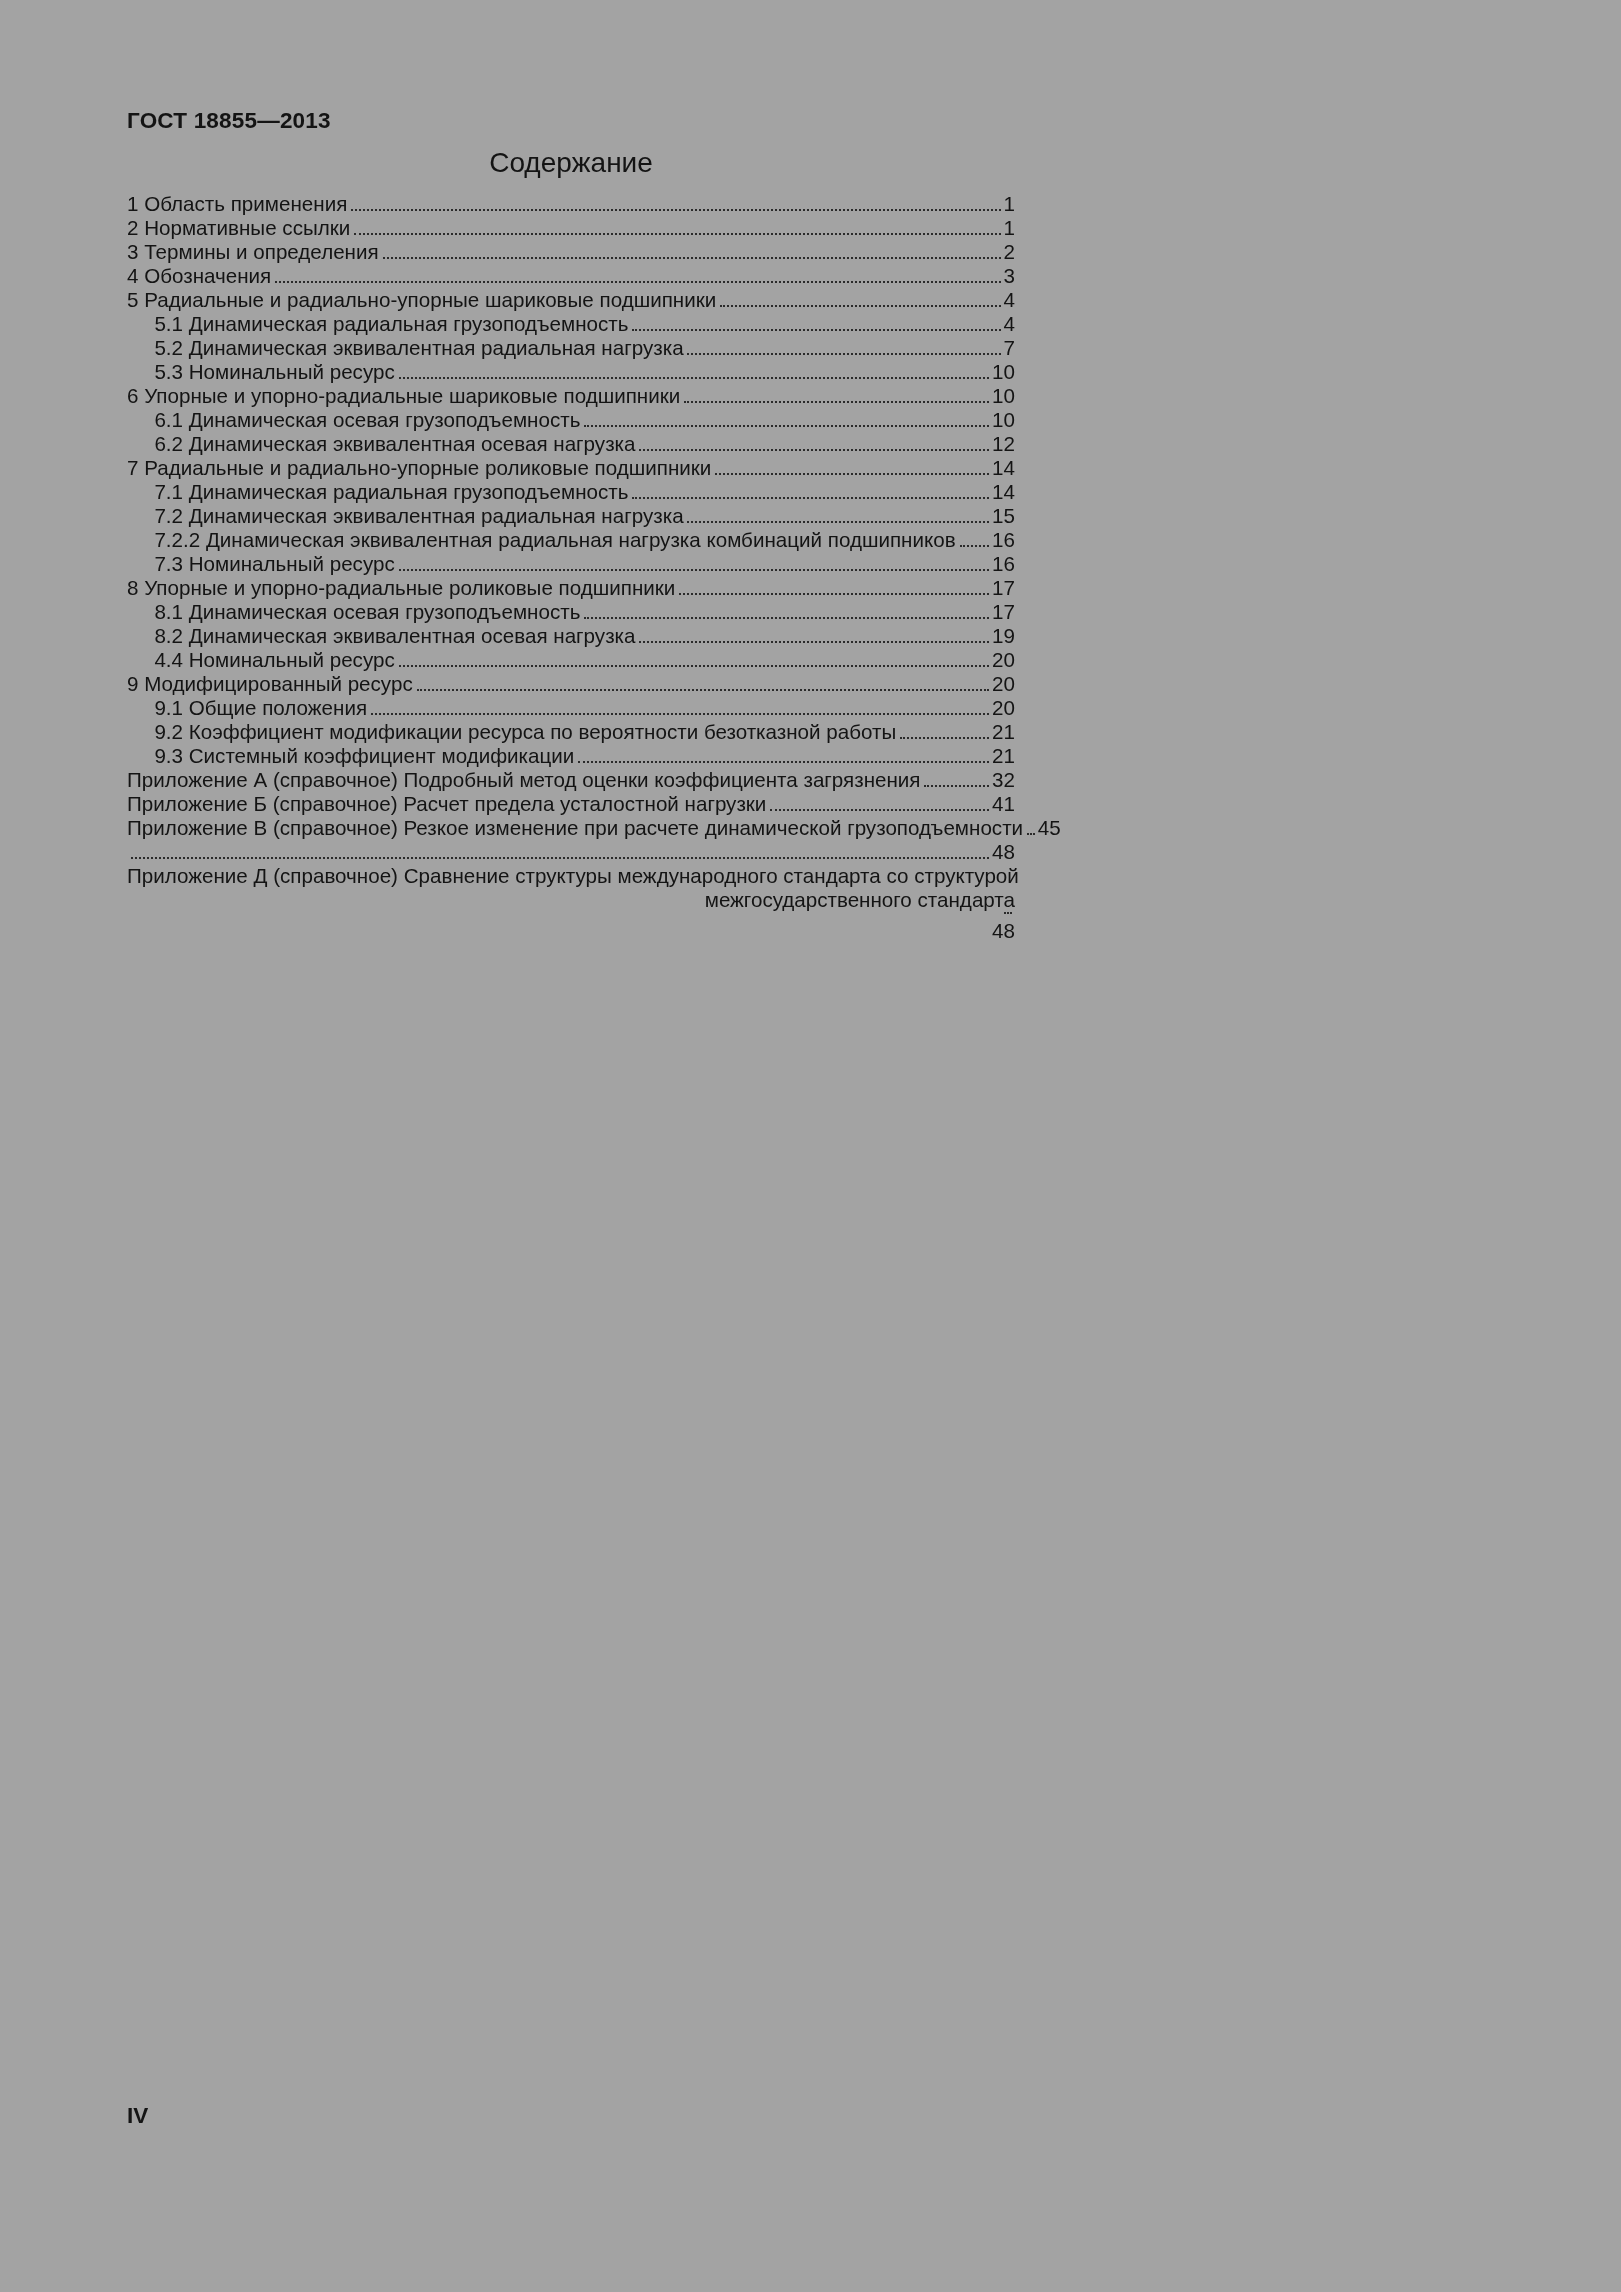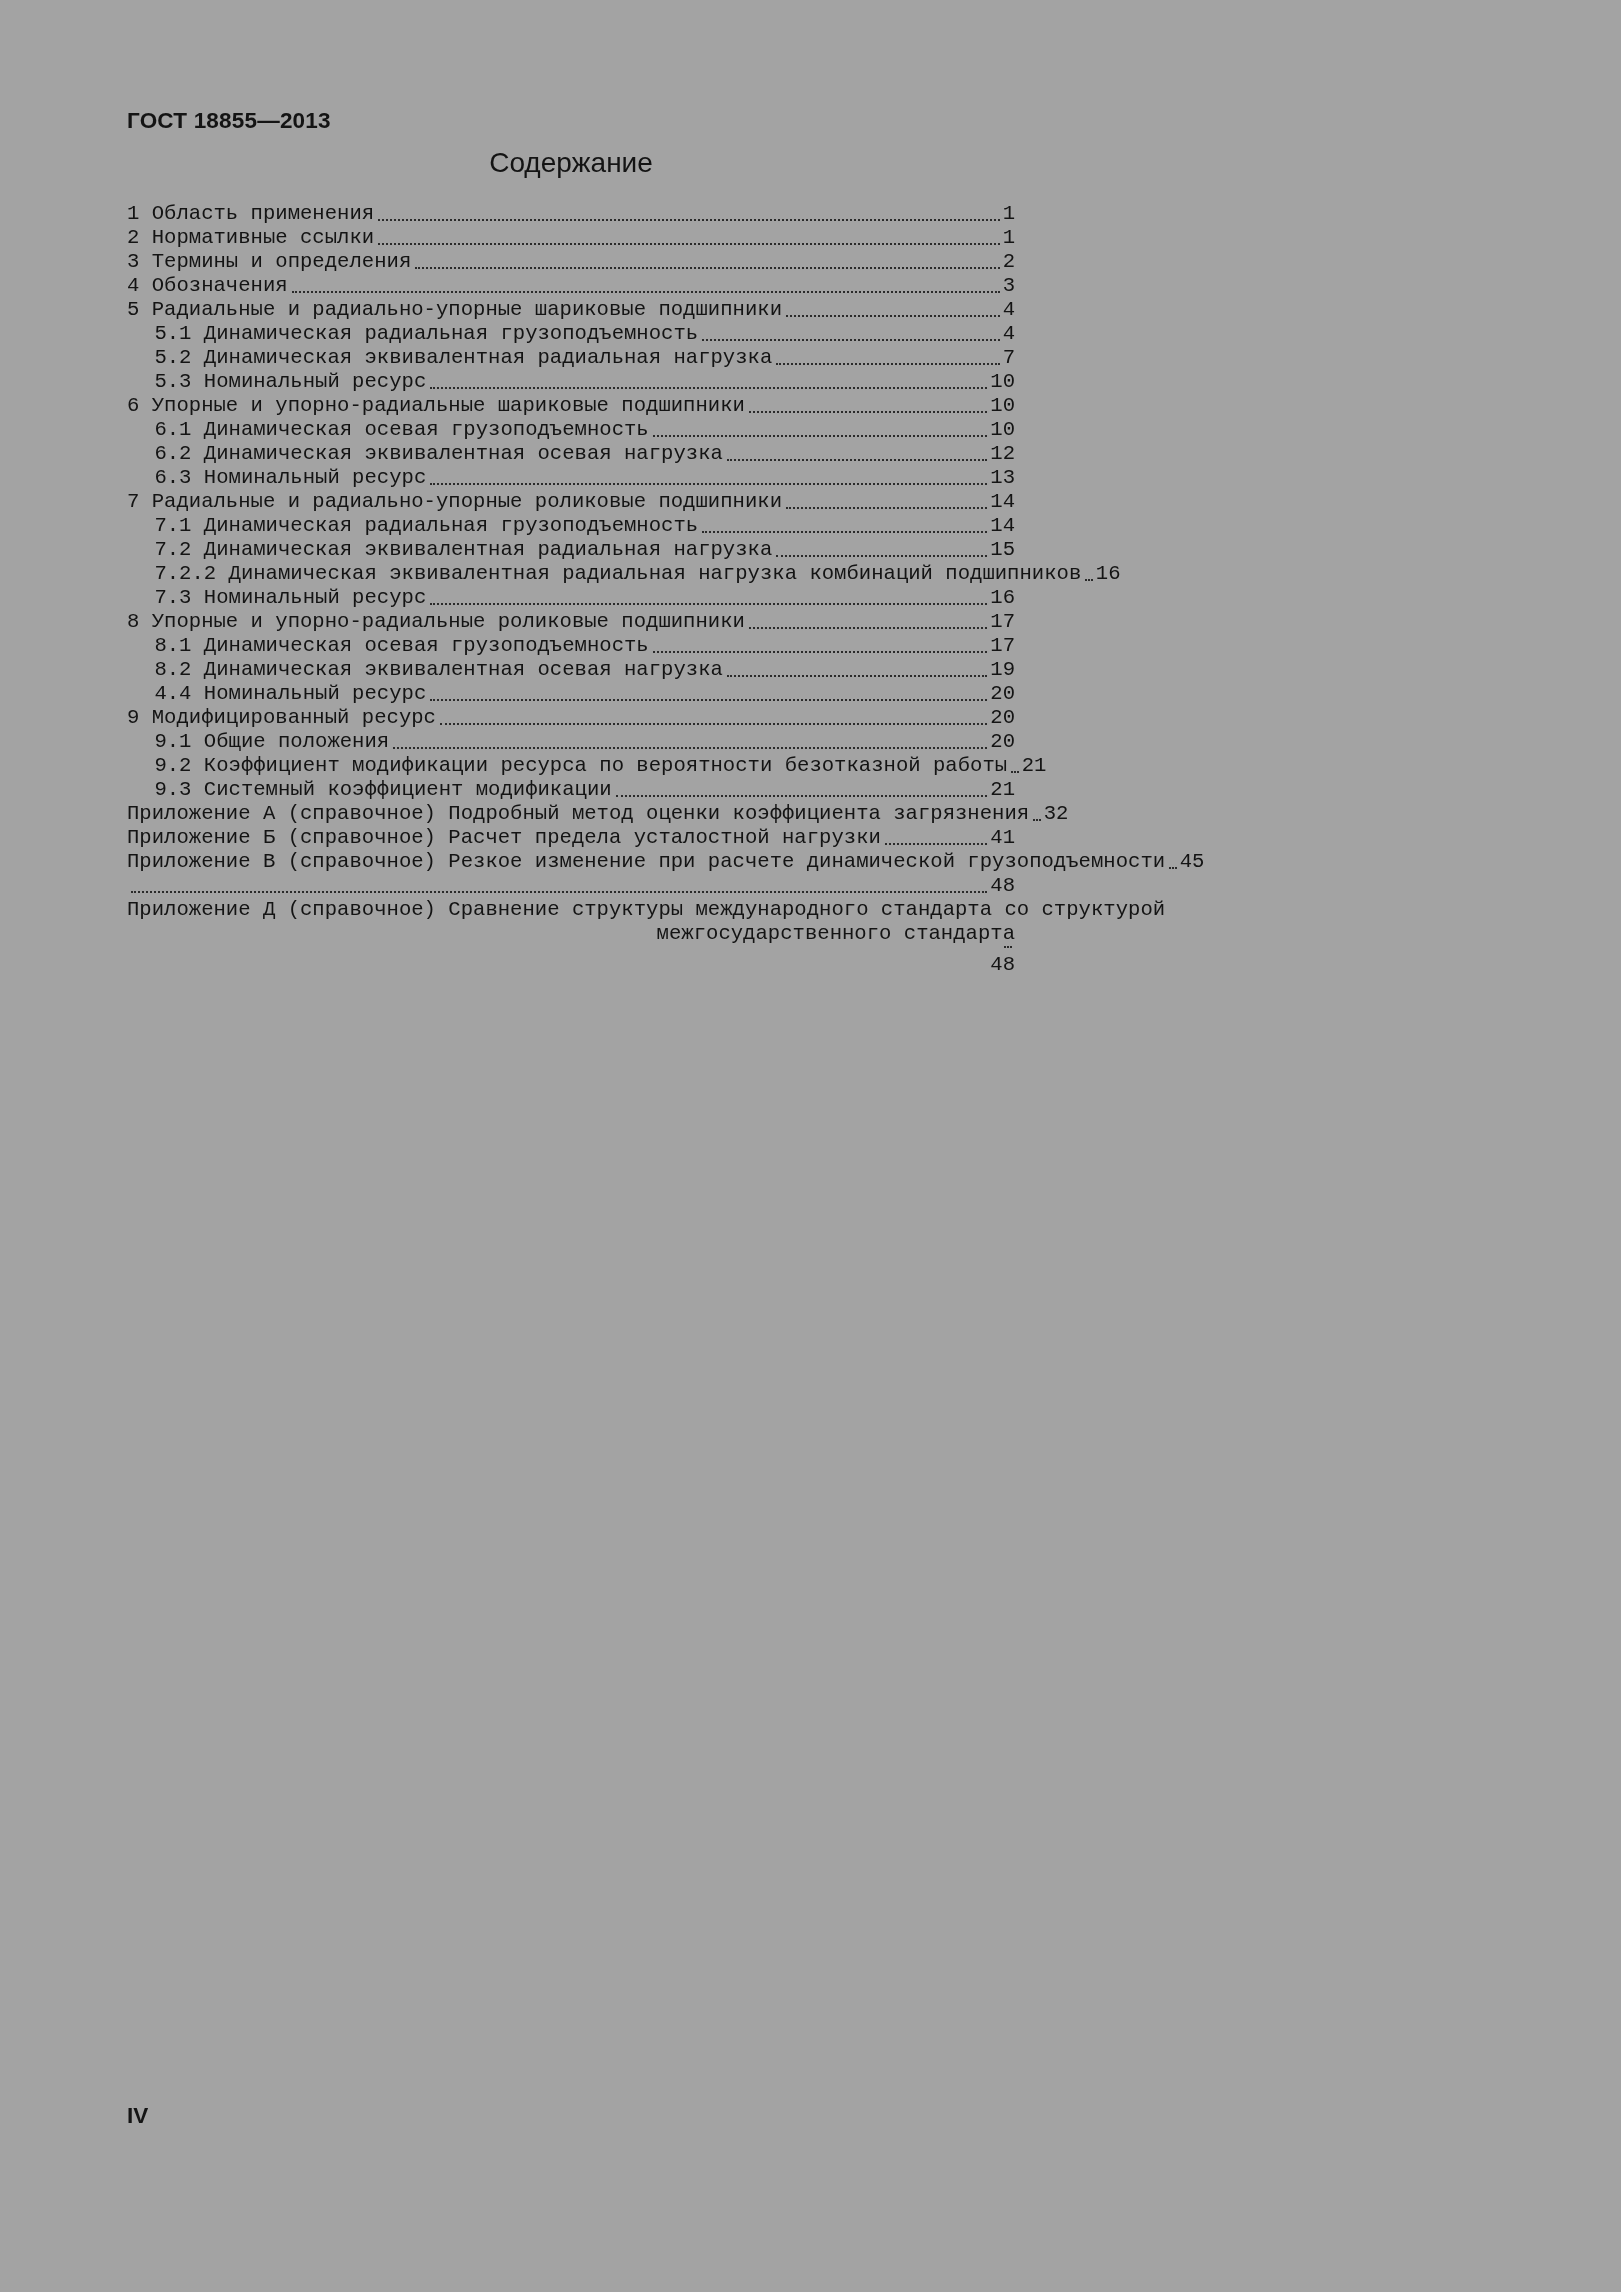--- a/index.html
+++ b/index.html
@@ -30,24 +30,23 @@
     left: 127px;
     top: 147px;
     width: 888px;
     text-align: center;
     font-size: 28px;
     font-weight: normal;
   }
   .toc {
     position: absolute;
     left: 127px;
-    top: 202px;
+    top: 192px;
     width: 888px;
     font-size: 20.6px;
-    font-family: Liberation Mono, monospace;
   }
   .toc-row {
     display: flex;
     align-items: flex-end;
     line-height: 24px;
   }
   .toc-row.indent-1 { padding-left: 27.4px; }
   .toc-row.indent-2 { padding-left: 139px; flex-direction: column; }
   .toc-label {
     white-space: nowrap;
@@ -131,25 +130,20 @@
       <div class="toc-row indent-1">
         <span class="toc-label">6.1 Динамическая осевая грузоподъемность</span>
         <span class="toc-dots"></span>
         <span class="toc-page">10</span>
       </div>
       <div class="toc-row indent-1">
         <span class="toc-label">6.2 Динамическая эквивалентная осевая нагрузка</span>
         <span class="toc-dots"></span>
         <span class="toc-page">12</span>
       </div>
-      <div class="toc-row indent-1">
-        <span class="toc-label">6.3 Номинальный ресурс</span>
-        <span class="toc-dots"></span>
-        <span class="toc-page">13</span>
-      </div>
       <div class="toc-row indent-0">
         <span class="toc-label">7 Радиальные и радиально-упорные роликовые подшипники</span>
         <span class="toc-dots"></span>
         <span class="toc-page">14</span>
       </div>
       <div class="toc-row indent-1">
         <span class="toc-label">7.1 Динамическая радиальная грузоподъемность</span>
         <span class="toc-dots"></span>
         <span class="toc-page">14</span>
       </div>

